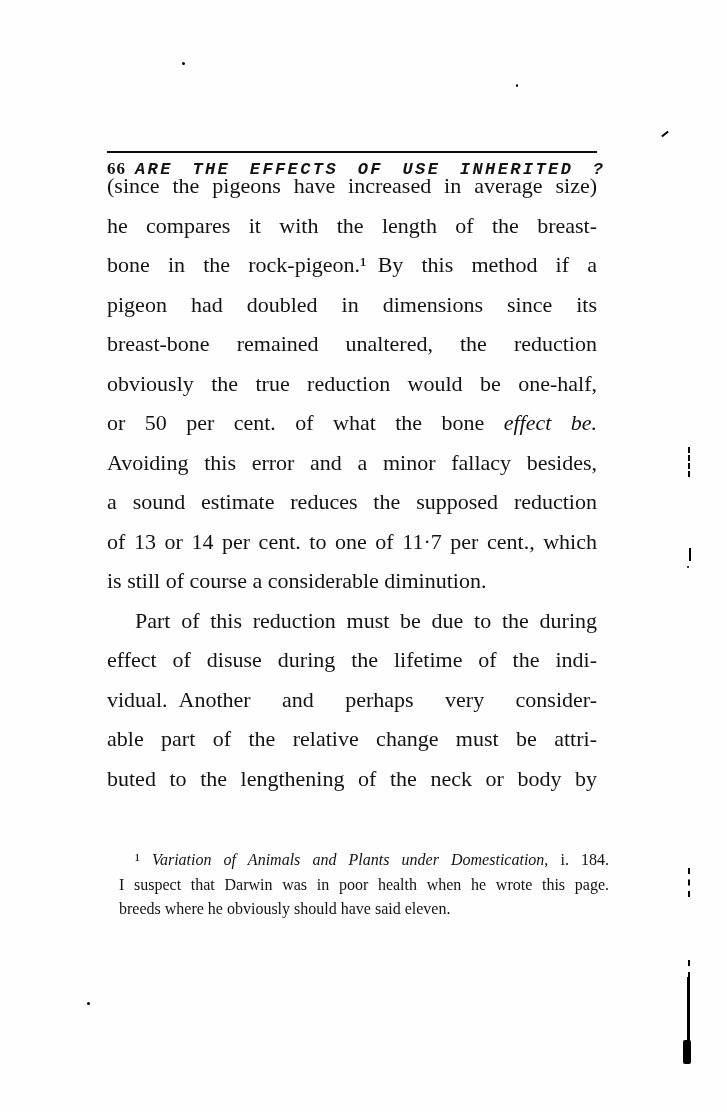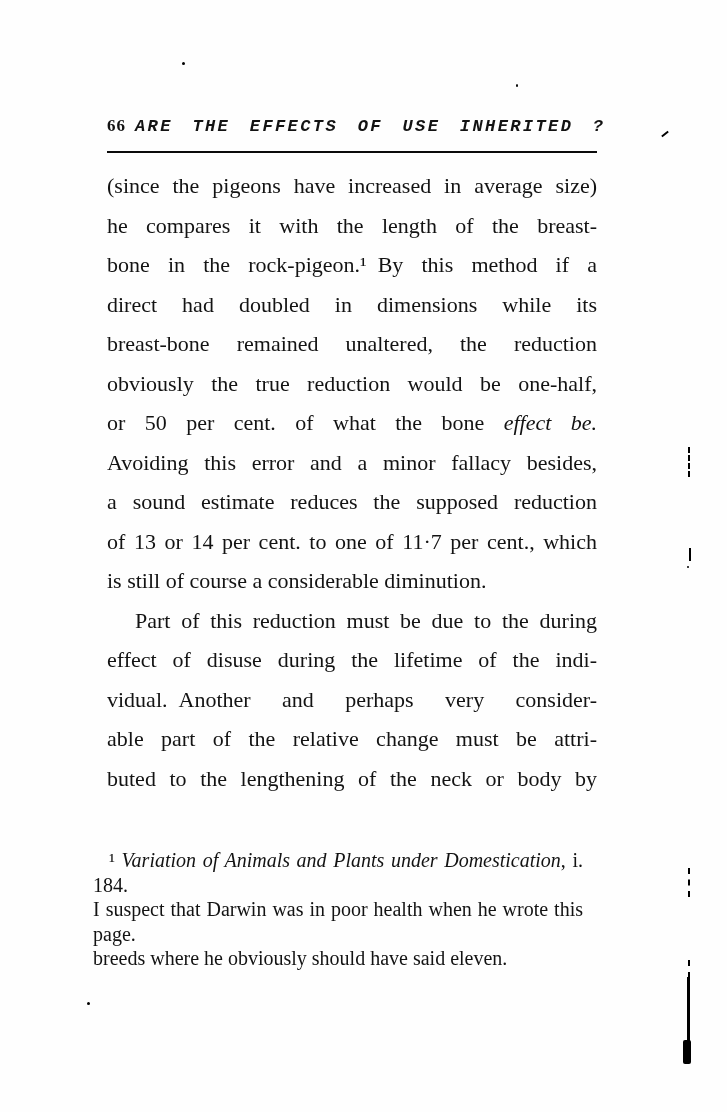--- a/index.html
+++ b/index.html
@@ -17,20 +17,21 @@
   }
   
   .header {
     position: absolute; top: 116px; left: 107px; width: 492px;
     font-size: 17px; white-space: nowrap;
     display: flex; align-items: baseline;
   }
   .page-number {
     font-style: normal; letter-spacing: 1px; margin-right: 9px;
     font-weight: bold;
+    margin-top: 43px;
   }
   .running-title {
     font-style: italic; font-weight: bold;
     letter-spacing: 2.4px; word-spacing: 7px; font-family: Liberation Mono, monospace;
   }
   .header-rule {
     position: absolute; top: 151px; left: 107px; width: 490px; height: 2px;
     background: #0b0b0b;
   }
   
@@ -40,22 +41,22 @@
   }
   .line {
     text-align: justify;
     text-align-last: justify;
   }
   .line.last { text-align-last: left; }
   .line.indent { text-indent: 28px; }
   .it { font-style: italic; }
   
   .footnote {
-    position: absolute; top: 848px; left: 93px; width: 490px;
-    font-size: 20px; line-height: 24.5px;
+    position: absolute; top: 848px; left: 119px; width: 490px;
+    font-size: 16px; line-height: 24.5px;
   }
   .footnote .line.indent { text-indent: 16px; }
   
   .artifact { position: absolute; background: #000; }
   .dot { border-radius: 50%; }
   #speck-top-left   { left: 182px; top: 62px;  width: 3px; height: 3px; }
   #speck-top-mid    { left: 516px; top: 84px;  width: 2px; height: 3px; }
   #speck-header-right {
     left: 661px; top: 133px; width: 8px; height: 2px;
     transform: rotate(-38deg);
@@ -87,21 +88,21 @@
     <span class="page-number">66</span>
     <span class="running-title">ARE THE EFFECTS OF USE INHERITED ?</span>
   </div>
 
   <div class="header-rule"></div>
 
   <div class="body-text" id="body-text">
       <div class="line"><span>(since the pigeons have increased in average size)</span></div>
       <div class="line"><span>he compares it with the length of the breast-</span></div>
       <div class="line"><span>bone in the rock-pigeon.¹ By this method if a</span></div>
-      <div class="line"><span>direct had doubled in dimensions while its</span></div>
+      <div class="line"><span>pigeon had doubled in dimensions since its</span></div>
       <div class="line"><span>breast-bone remained unaltered, the reduction</span></div>
       <div class="line"><span>obviously the true reduction would be one-half,</span></div>
       <div class="line"><span>or 50 per cent. of what the bone </span><span class="it">effect be.</span></div>
       <div class="line"><span>Avoiding this error and a minor fallacy besides,</span></div>
       <div class="line"><span>a sound estimate reduces the supposed reduction</span></div>
       <div class="line"><span>of 13 or 14 per cent. to one of 11·7 per cent., which</span></div>
       <div class="line last"><span>is still of course a considerable diminution.</span></div>
       <div class="line indent"><span>Part of this reduction must be due to the during</span></div>
       <div class="line"><span>effect of disuse during the lifetime of the indi-</span></div>
       <div class="line"><span>vidual. Another and perhaps very consider-</span></div>

